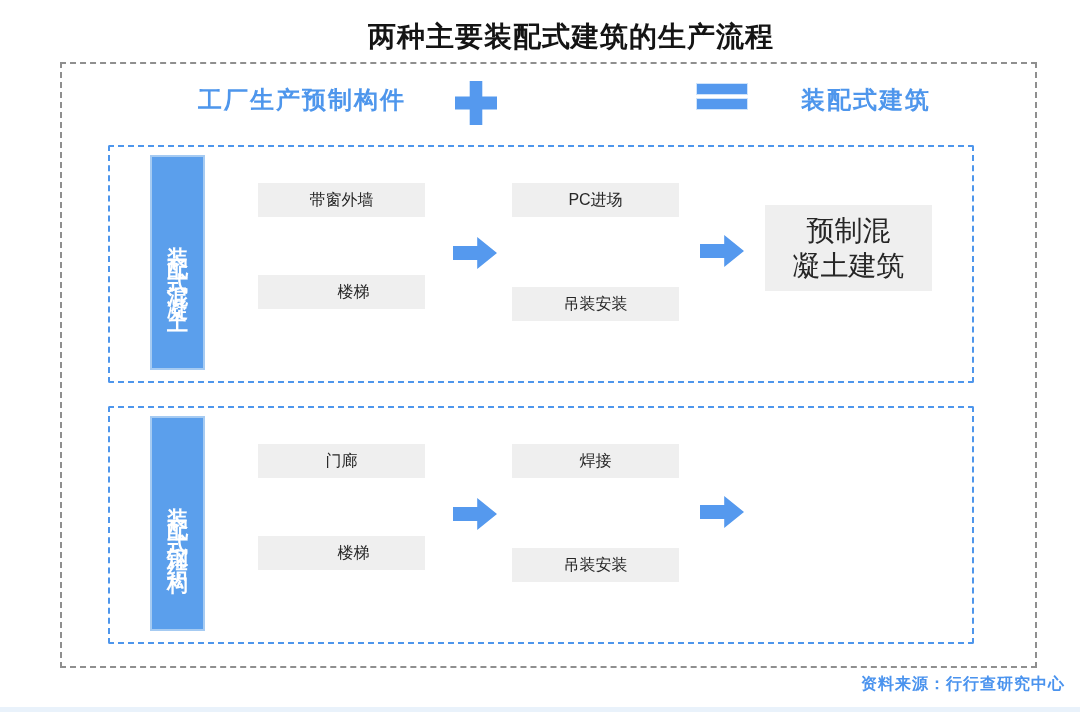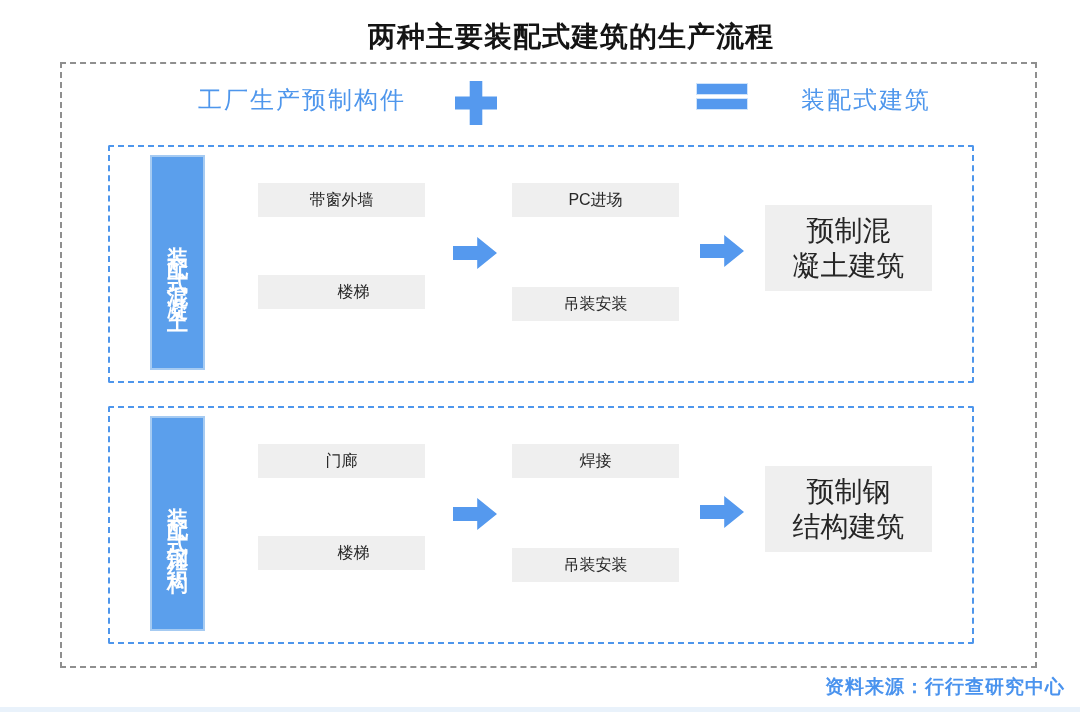--- a/index.html
+++ b/index.html
@@ -14,21 +14,21 @@
     position:absolute; top:18px; left:0; width:100%;
     padding-left:62px; text-align:center;
     font-size:28px; font-weight:bold; color:#141414; letter-spacing:1px;
   }
   .outer-frame {
     position:absolute; left:60px; top:62px; width:977px; height:606px;
     border:2px dashed #8f8f8f;
   }
   
   .hlabel {
-    position:absolute; font-size:24px; font-weight:normal;
+    position:absolute; font-size:24px; font-weight:bold;
     color:#4e96ec; letter-spacing:2px; white-space:nowrap;
   }
   .hl-factory { left:136px; top:20px; }
   .hl-site    { left:473px; top:20px; }
   .hl-result  { left:739px; top:20px; }
   .plus-icon {
     position:absolute; left:393px; top:17px; width:42px; height:44px;
     background:#5599ee;
     clip-path:polygon(35% 0,65% 0,65% 35%,100% 35%,100% 65%,65% 65%,65% 100%,35% 100%,35% 65%,0 65%,0 35%,35% 35%);
   }
@@ -70,21 +70,21 @@
   .a1 { left:343px; top:90px; }
   .a2 { left:590px; top:88px; }
   .result-box {
     position:absolute; left:655px; top:58px; width:167px; height:86px;
     background:#efefef;
     display:flex; flex-direction:column; align-items:center; justify-content:center;
     font-size:28px; line-height:35px; color:#262626;
   }
   .source-note {
     position:absolute; top:674px; right:15px;
-    font-size:19px; font-weight:bold; color:#4a93ee; letter-spacing:1px;
+    font-size:16px; font-weight:bold; color:#4a93ee; letter-spacing:1px;
     white-space:nowrap;
   }
   .bottom-strip {
     position:absolute; bottom:0; left:0; width:100%; height:5px;
     background:#e9f2fb;
   }
 </style>
 </head>
 <body>
 
@@ -115,22 +115,18 @@
   </section>
 
   <section class="flow flow-2">
     <div class="vlabel">装配式钢结构</div>
     <div class="box b-s1-r1">门廊</div>
     <div class="box b-s1-r2">楼梯</div>
     <div class="arrow-right a1"></div>
     <div class="box b-s2-r1">焊接</div>
     <div class="box b-s2-r2">吊装安装</div>
     <div class="arrow-right a2"></div>
-    <div class="result-box">
-      <span>预制钢</span>
-      <span>结构建筑</span>
-    </div>
   </section>
 
 </div>
 
 <div class="source-note">资料来源：行行查研究中心</div>
 <div class="bottom-strip"></div>
 
 </body></html>

